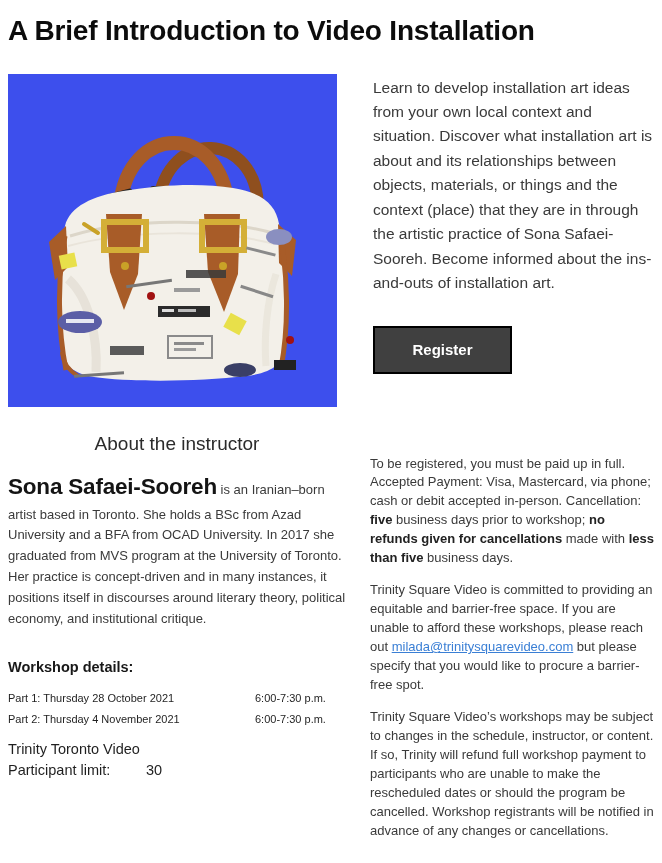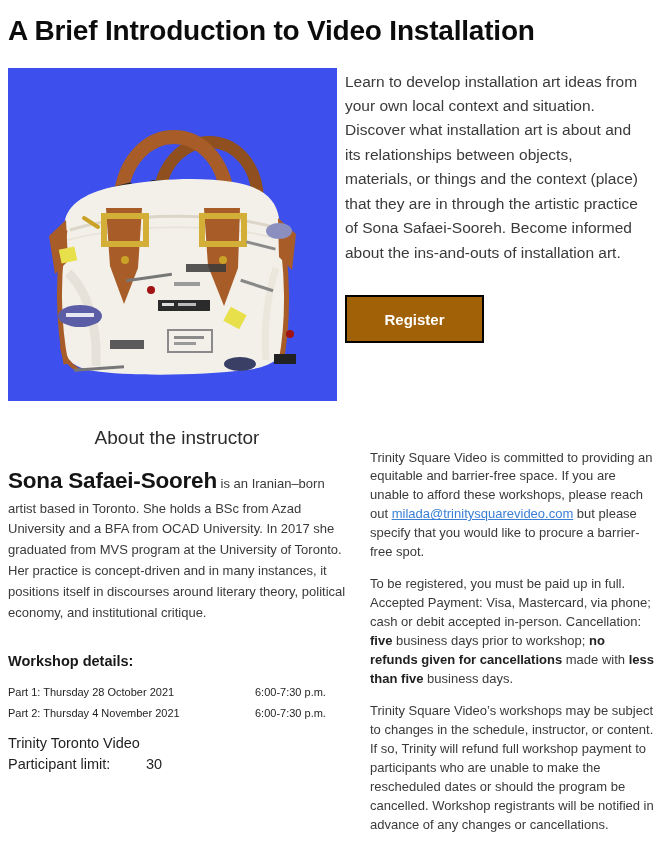--- a/index.html
+++ b/index.html
@@ -9,29 +9,29 @@
 
   h1.title {
     margin: 2px 0 0;
     font-size: 28px;
     line-height: 1.34;
     font-weight: 700;
     letter-spacing: -0.2px;
     color: #0c0c0c;
   }
 
-  .hero-row { display: flex; gap: 8px; margin-top: 18px; }
+  .hero-row { display: flex; gap: 36px; margin-top: 24px; }
   .hero-image { width: 329px; height: 333px; flex: 0 0 329px; overflow: hidden; }
   .hero-right { width: 296px; padding-top: 2px; }
   .intro { margin: 0; font-size: 15.5px; line-height: 1.58; color: #3a3a3a; }
   .register-btn {
     display: block;
     margin-top: 30px;
     width: 139px; height: 48px;
-    background: #a16207;
+    background: #404040;
     border: 2px solid #000000;
     color: #ffffff;
     font-family: "Liberation Sans", sans-serif;
     font-weight: 700;
     font-size: 15px;
     cursor: pointer;
   }
 
   .row2 { display: flex; gap: 24px; margin-top: 26px; }
   .col-left { width: 338px; flex: 0 0 338px; color: #222; }
@@ -164,20 +164,20 @@
         </div>
         <div class="detail-row">
           <span class="detail-label">Participant limit:</span>
           <span class="detail-value">30</span>
         </div>
 
       </div>
     </div>
 
     <div class="col-right policies">
+      <p><span>To be registered, you must be paid up in full. Accepted Payment: Visa, Mastercard, via phone; cash or debit accepted in-person. Cancellation: </span><b>five</b><span> business days prior to workshop; </span><b>no refunds given for cancellations</b><span> made with </span><b>less than five</b><span> business days.</span></p>
       <p><span>Trinity Square Video is committed to providing an equitable and barrier-free space. If you are unable to afford these workshops, please reach out </span><a href="#">milada@trinitysquarevideo.com</a><span> but please specify that you would like to procure a barrier-free spot.</span></p>
-      <p><span>To be registered, you must be paid up in full. Accepted Payment: Visa, Mastercard, via phone; cash or debit accepted in-person. Cancellation: </span><b>five</b><span> business days prior to workshop; </span><b>no refunds given for cancellations</b><span> made with </span><b>less than five</b><span> business days.</span></p>
       <p>Trinity Square Video’s workshops may be subject to changes in the schedule, instructor, or content. If so, Trinity will refund full workshop payment to participants who are unable to make the rescheduled dates or should the program be cancelled. Workshop registrants will be notified in advance of any changes or cancellations.</p>
     </div>
 
   </div>
 
 </div>
 
 </body></html>

